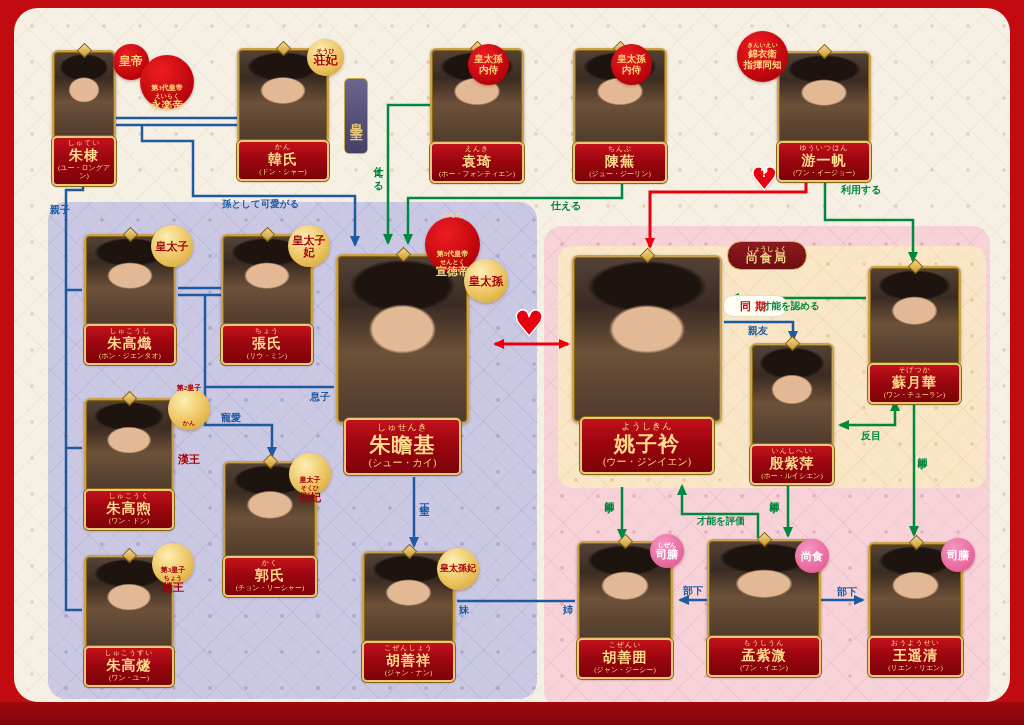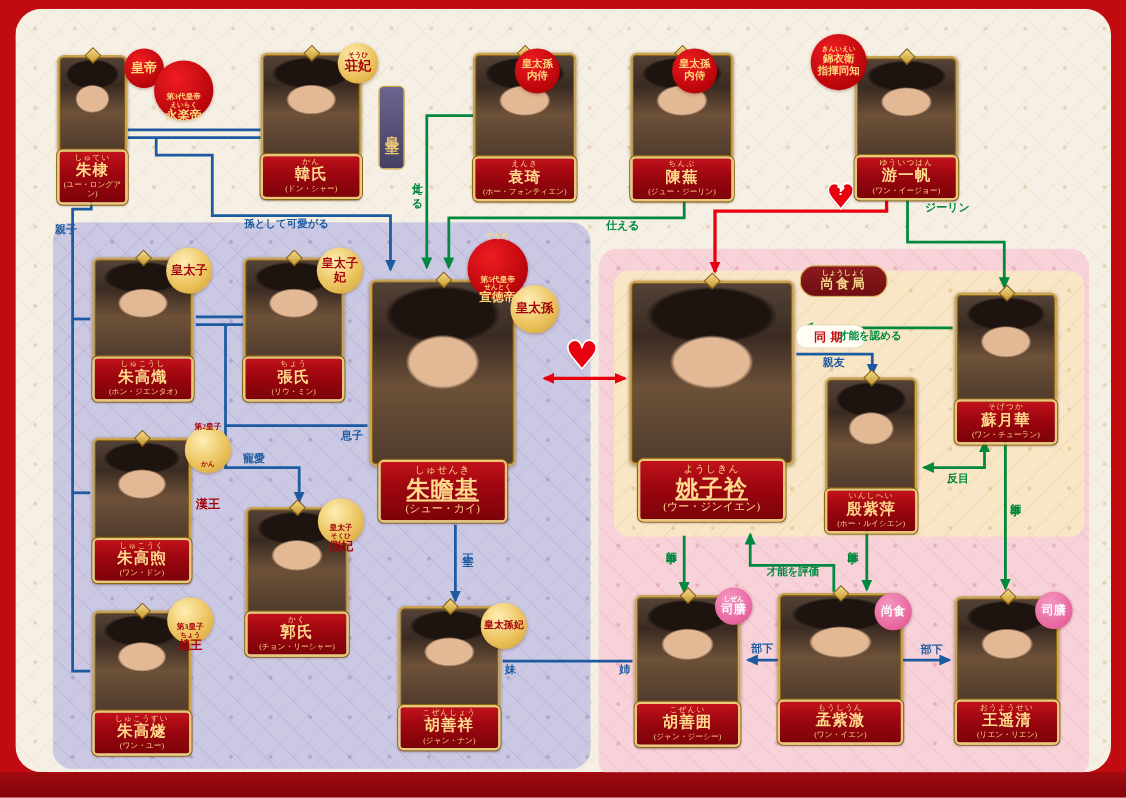--- a/index.html
+++ b/index.html
@@ -41,21 +41,21 @@
     transform:rotate(45deg);background:linear-gradient(135deg,#f3d98b,#c9992b);border:1px solid #8a6516;}
   .plate{position:relative;margin-top:-4px;text-align:center;border-radius:5px;padding:2px 1px 3px;
     background:linear-gradient(180deg,#c2121c 0%,#9c060f 45%,#7c0309 100%);
     border:2px solid #e9c878;box-shadow:0 0 0 1px #8a6516,0 1px 2px rgba(60,10,0,.4);
     color:#ffd98c;font-family:"Liberation Serif","DejaVu Serif",serif;}
   .lead .plate{margin:-6px 8px 0;padding:3px 1px 4px;}
   .furi{font-size:7px;line-height:1.1;letter-spacing:1px;}
   .nm{font-size:14px;font-weight:bold;line-height:1.15;letter-spacing:1px;}
   .rom{font-size:7px;line-height:1.2;}
   .lead .furi{font-size:9px;}
-  .lead .nm{font-size:21px;text-decoration:underline;}
+  .lead .nm{font-size:21px;}
   .lead .rom{font-size:10px;}
   
   .badge{position:absolute;border-radius:50%;display:flex;flex-direction:column;align-items:center;
     justify-content:center;text-align:center;line-height:1.1;
     font-family:"Liberation Serif","DejaVu Serif",serif;font-weight:bold;
     box-shadow:0 1px 3px rgba(80,20,0,.35);}
   .badge-red{background:radial-gradient(circle at 38% 30%,#ef1d22,#b50309 75%);color:#ffd87d;}
   .badge-gold{background:radial-gradient(circle at 38% 30%,#fdeeb2,#ecc35f 55%,#cfa433 95%);color:#a50008;}
   .badge-pink{background:radial-gradient(circle at 38% 30%,#f497c1,#e55d97 80%);color:#fff;}
   .bt-f{font-size:6px;line-height:1.05;}
@@ -153,21 +153,21 @@
 
   <div class="lab lab-b" style="left:50px;top:204px;">親子</div>
   <div class="lab lab-b lab-sm" style="left:222px;top:199px;">孫として可愛がる</div>
   <div class="lab lab-b" style="left:310px;top:391px;">息子</div>
   <div class="lab lab-b" style="left:221px;top:412px;">寵愛</div>
   <div class="lab lab-b vlab" style="left:419px;top:495px;">正室</div>
   <div class="lab lab-b" style="left:459px;top:604px;">妹</div>
   <div class="lab lab-b" style="left:563px;top:604px;">姉</div>
   <div class="lab lab-g vlab" style="left:373px;top:158px;">仕える</div>
   <div class="lab lab-g" style="left:551px;top:200px;">仕える</div>
-  <div class="lab lab-g" style="left:841px;top:184px;">ジーリン</div>
+  <div class="lab lab-g" style="left:841px;top:184px;">利用する</div>
   <div class="lab lab-g lab-sm" style="left:762px;top:301px;">才能を認める</div>
   <div class="lab lab-b" style="left:748px;top:325px;">親友</div>
   <div class="lab lab-g" style="left:861px;top:430px;">反目</div>
   <div class="lab lab-g vlab" style="left:604px;top:493px;">師事</div>
   <div class="lab lab-g vlab" style="left:769px;top:493px;">師事</div>
   <div class="lab lab-g vlab" style="left:917px;top:449px;">師事</div>
   <div class="lab lab-g lab-sm" style="left:697px;top:516px;">才能を評価</div>
   <div class="lab lab-b" style="left:683px;top:585px;">部下</div>
   <div class="lab lab-b" style="left:837px;top:586px;">部下</div>
 

